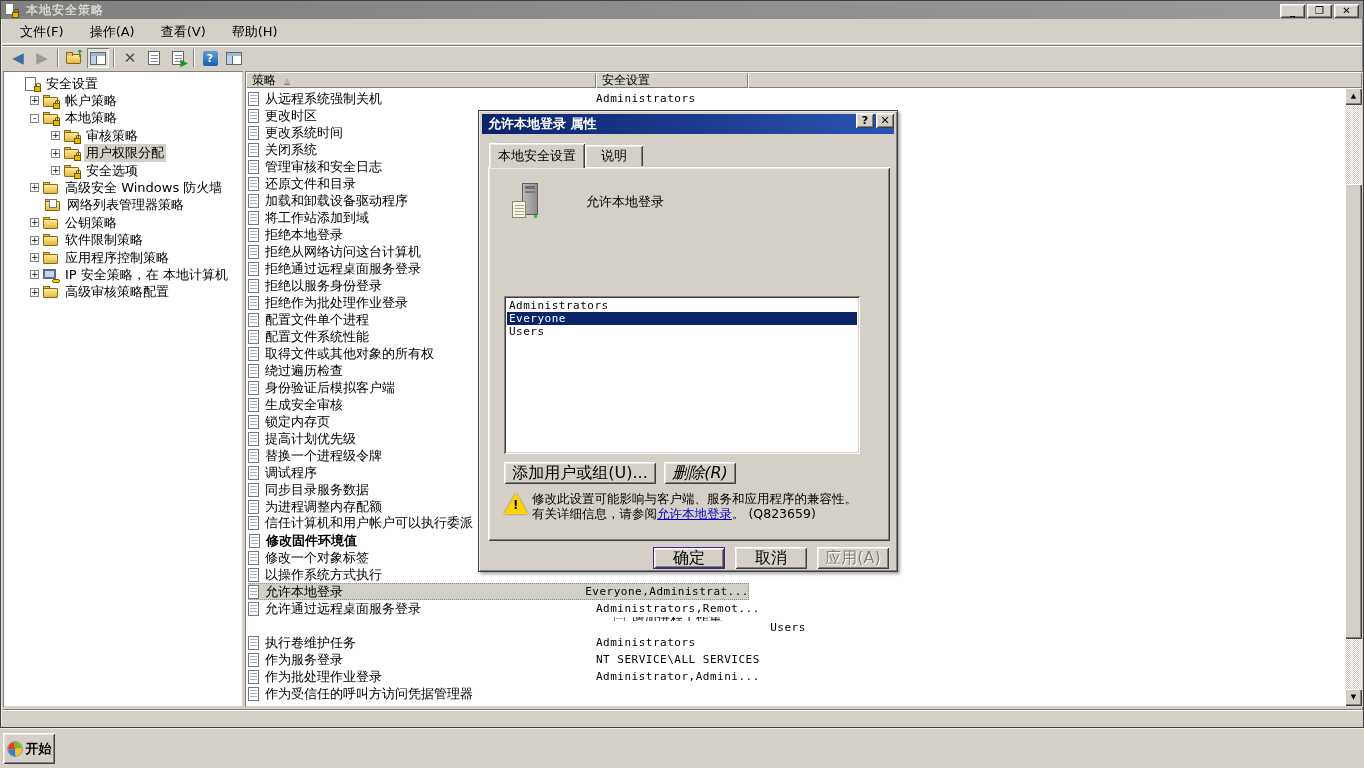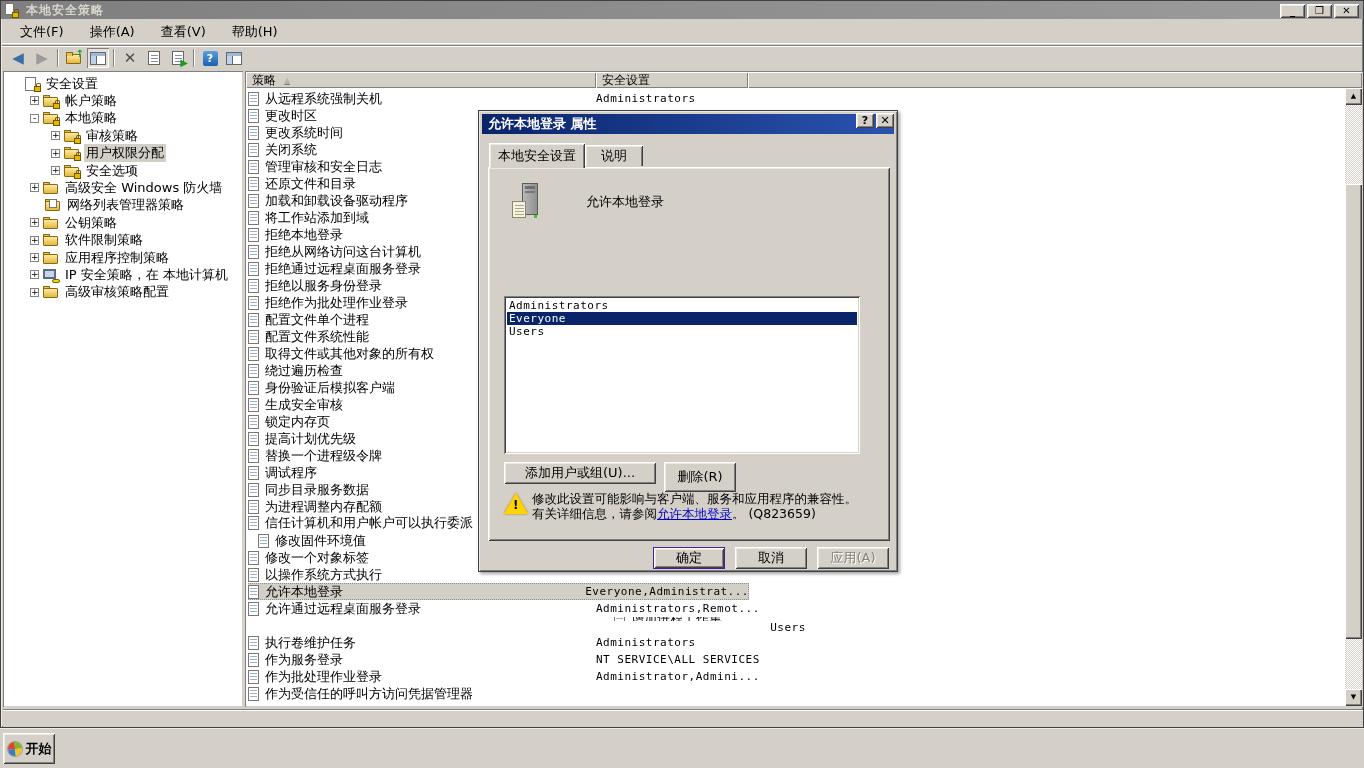--- a/index.html
+++ b/index.html
@@ -78,25 +78,25 @@
   .tower::before { content:""; position:absolute; left:2px; top:2px; width:10px; height:3px; background:#6e6e6e; }
   .tower::after { content:""; position:absolute; left:2px; top:7px; width:10px; height:2px; background:#777; }
   .tower-page { position:absolute; left:0; top:18px; width:14px; height:17px; background:#f7f3e4; border:1px solid #8a8a66; }
   .tower-page::before { content:""; position:absolute; left:2px; top:3px; width:9px; height:10px; background:repeating-linear-gradient(#a9a98a 0 1px, transparent 1px 3px); }
   .led { position:absolute; width:3px; height:3px; background:#37c837; left:22px; bottom:3px; }
 
   #dlg-listbox { position:absolute; left:16px; top:129px; width:356px; height:158px; background:#fff; padding:3px 3px; font-size:11px; }
   .member { height:13px; line-height:13px; padding-left:2px; font-family:"DejaVu Sans Mono","Liberation Mono",monospace; letter-spacing:0.5px; white-space:nowrap; }
   .member.sel { background:#0a246a; color:#fff; }
 
-  .btn { background:#d4d0c8; box-shadow: inset 1px 1px #ffffff, inset -1px -1px #404040, inset 2px 2px #ece9e2, inset -2px -2px #808080; font-size:13px; display:flex; align-items:center; justify-content:center; color:#000; }
+  .btn { background:#d4d0c8; box-shadow: inset 1px 1px #ffffff, inset -1px -1px #404040, inset 2px 2px #ece9e2, inset -2px -2px #808080; font-size:16px; display:flex; align-items:center; justify-content:center; color:#000; }
   .btn-default { border:1px solid #4c1d95; }
   .btn-disabled { color:#86827a; text-shadow:1px 1px #fff; }
   #btn-add { position:absolute; left:16px; top:295px; width:152px; height:22px; }
-  #btn-remove { position:absolute; left:176px; top:295px; width:72px; height:30px; }
+  #btn-remove { position:absolute; left:176px; top:295px; width:72px; height:22px;font-style:italic; }
 
   #warn { position:absolute; left:14px; top:324px; width:380px; display:flex; }
   #warn-icon { width:30px; height:28px; position:relative; flex:none; }
   .tri { position:absolute; left:2px; top:2px; width:0; height:0; border-left:12px solid transparent; border-right:12px solid transparent; border-bottom:21px solid #ffd400; filter:drop-shadow(0 0 1px #aa7700); }
   .tri-bang { position:absolute; left:11px; top:7px; font-size:12px; font-weight:bold; color:#000; }
   #warn-text { font-size:12.5px; line-height:15px; color:#000; }
   .link { color:#0000cc; text-decoration:underline; }
 
   #dlg-btns { position:absolute; left:0; top:436px; width:100%; display:flex; justify-content:flex-end; padding-right:8px; gap:10px; }
   .dlg-btn { width:72px; height:22px; }
@@ -563,21 +563,21 @@
         <div class="lv-row" style="top: 444px; left: 3px; width: 1080px; align-items: flex-end;">
           <span class="name">
             <span class="ic" style="width: 13px;">
               <span class="page-base" style="left: 0px; width: 11px;"></span>
               <span class="page-lines" style="left: 2px;"></span>
             </span>
             <span>信任计算机和用户帐户可以执行委派</span>
           </span>
           <span class="val"></span>
         </div>
-        <div class="lv-row" style="top: 461px; left: 13px; width: 1080px;">
+        <div class="lv-row" style="top: 461px; left: 4px; width: 1080px; font-weight: bold;">
           <span class="name">
             <span class="ic" style="width: 13px;">
               <span class="page-base" style="left: 0px; width: 11px;"></span>
               <span class="page-lines" style="left: 2px;"></span>
             </span>
             <span>修改固件环境值</span>
           </span>
           <span class="val"></span>
         </div>
         <div class="lv-row" style="top: 478px; left: 3px; width: 1080px;">

